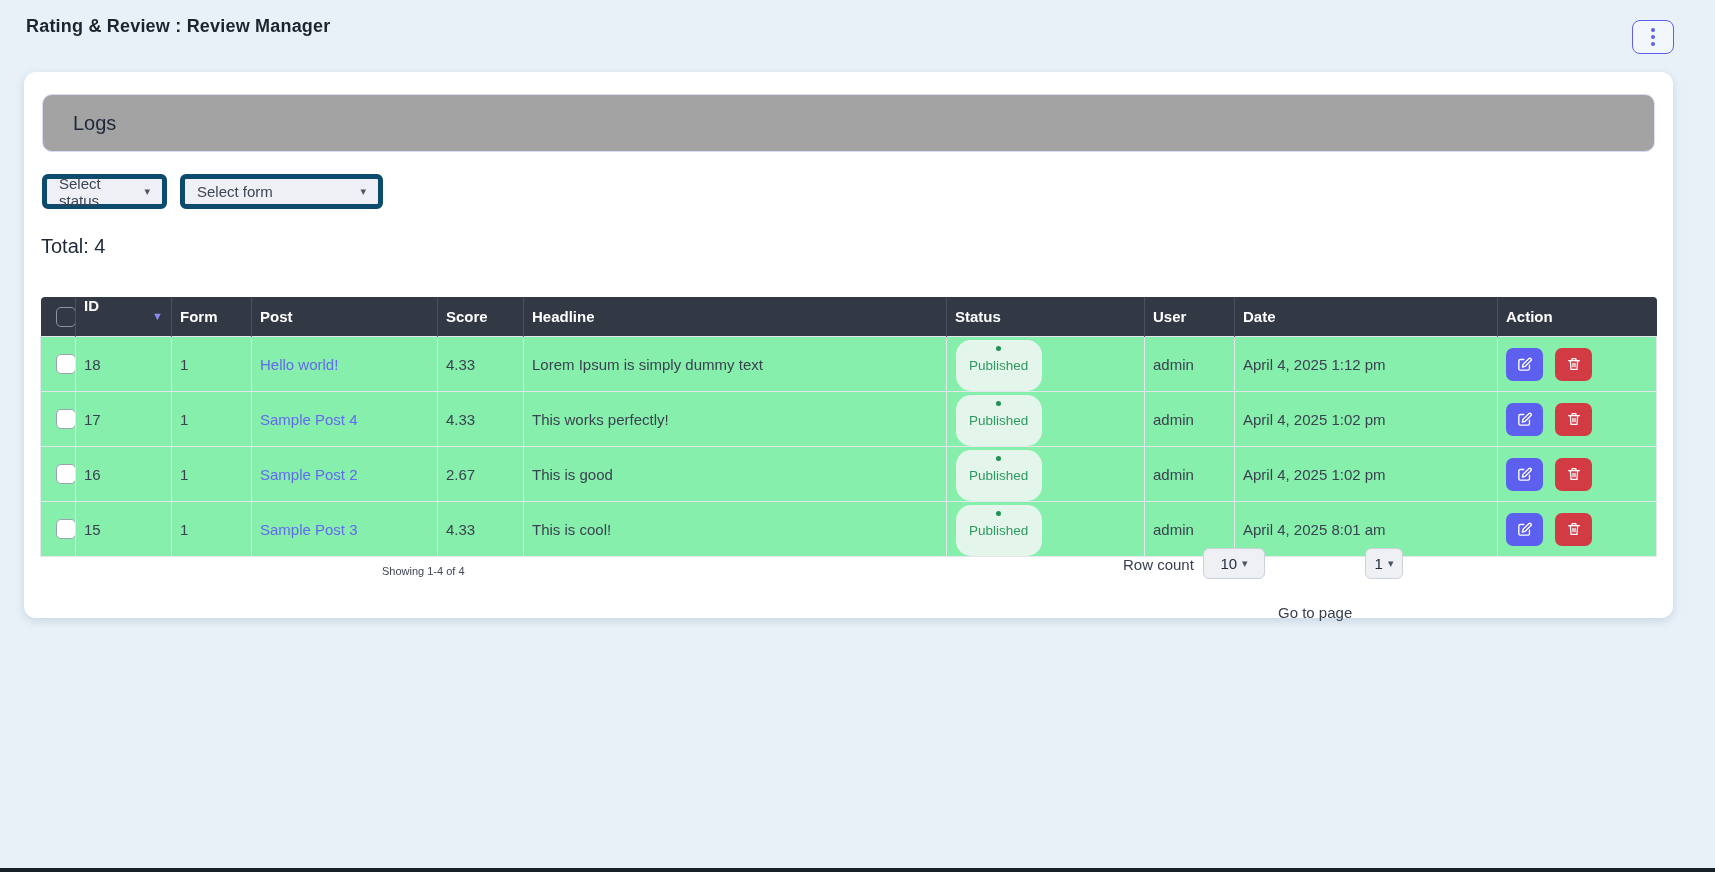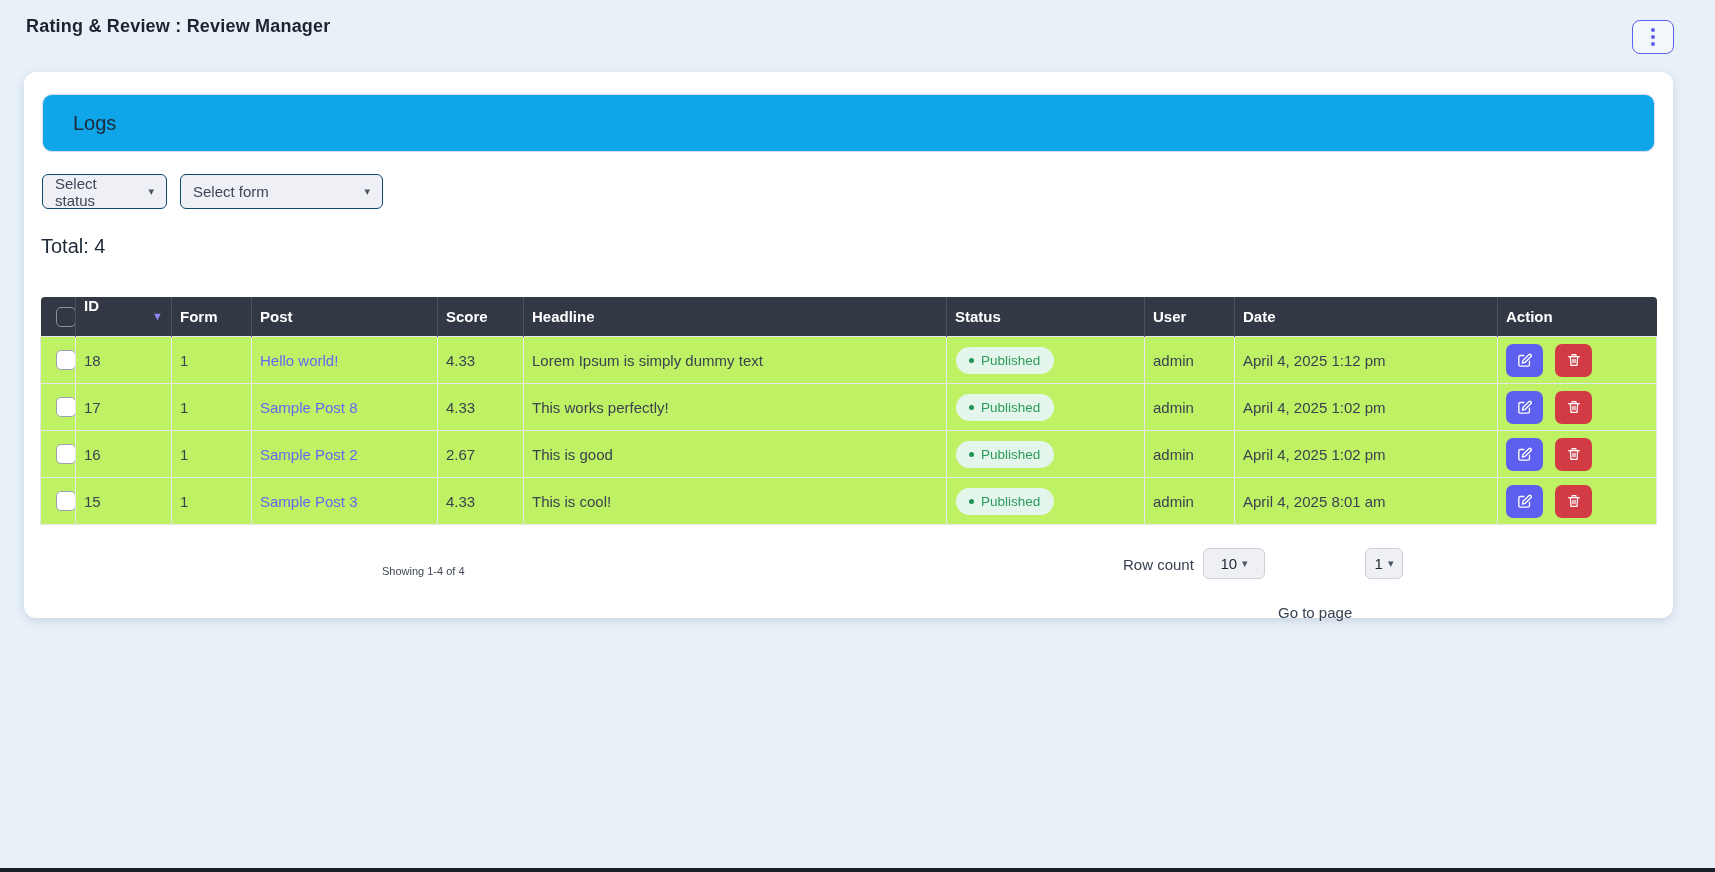--- a/index.html
+++ b/index.html
@@ -28,27 +28,27 @@
   }
   .kebab-btn .dot{width:4px; height:4px; border-radius:50%; background:var(--accent);}
   
   .card{
     position:absolute; left:24px; top:72px; width:1649px; height:546px;
     background:#fff; border-radius:12px;
     box-shadow:0 3px 10px rgba(90,120,150,.22);
   }
   .logs-box{
     position:absolute; left:18px; top:22px; width:1613px; height:58px;
-    background:#0ea5e9; border:1px solid #d9ddf5; border-radius:10px;
+    background:#a3a3a3; border:1px solid #d9ddf5; border-radius:10px;
     display:flex; align-items:center; padding-left:30px;
     font-size:20px; color:#1d2939;
   }
   .filter-row{position:absolute; left:18px; top:102px; display:flex; gap:13px;}
   .dd-btn{
-    height:35px; background:#eef0f5; border:1px solid #0c4a6e; border-radius:6px;
+    height:35px; background:#eef0f5; border:5px solid #0c4a6e; border-radius:6px;
     display:flex; align-items:center; justify-content:space-between;
     padding:0 12px; font-size:15px; color:#3c4555; cursor:pointer;
   }
   .dd-status{width:125px;}
   .dd-form{width:203px;}
   .caret{font-size:11px; color:#4b5563; margin-left:8px;}
   .total-label{position:absolute; left:17px; top:163px; font-size:20px; color:#1d2939;}
   
   .search-row{position:absolute; left:1298px; top:164px; display:flex; align-items:center;}
   .search-input{
@@ -71,33 +71,33 @@
   }
   thead th{
     background:var(--header-bg); color:#fff; font-weight:600; text-align:left;
     height:39px; padding:0 0 0 8px; border-right:1px solid #4b5160;
   }
   thead th:last-child{border-right:none;}
   thead th:first-child{border-radius:4px 0 0 0;}
   thead th:last-child{border-radius:0 4px 0 0;}
   tbody td{
     height:46px; border:1px solid #e4e7ec; padding:0 0 0 8px; color:#3a4250;
-    background:#bef264; overflow:hidden; white-space:nowrap;
+    background:#86efac; overflow:hidden; white-space:nowrap;
   }
   .chk{
     width:20px; height:20px; border:1.5px solid #9aa1b0; border-radius:5px;
     background:#fff; display:block; margin-left:7px; cursor:pointer;
   }
   thead .chk{background:transparent; border-color:#8a92a6;}
   .sort-ico{float:right; margin-right:8px; color:#8a8cf2; font-size:11px; line-height:39px;}
   .post-link{color:var(--link); text-decoration:none; cursor:pointer;}
   .badge{
     display:inline-flex; align-items:center; gap:7px;
     background:var(--success-bg); color:var(--success-text);
-    border-radius:15px; padding:6px 14px 6px 13px; font-size:13.5px; margin-left:1px;
+    border-radius:15px; padding:6px 14px 18px 13px; font-size:13.5px; margin-left:1px;flex-direction:column;
   }
   .badge .b-dot{width:5px; height:5px; border-radius:50%; background:#1f9254;}
   .action-cell{display:flex; align-items:center; gap:12px; height:46px; padding-left:0;}
   .act-btn{width:37px; height:33px; border:none; border-radius:7px; cursor:pointer;
     display:flex; align-items:center; justify-content:center;}
   .act-edit{background:var(--accent);}
   .act-del{background:var(--danger);}
   
   .showing{position:absolute; left:358px; top:481px; font-size:11px; color:#3f4654;margin-top:12px;}
   .pg-label{position:absolute; top:484px; font-size:15px; color:#374151;}
@@ -213,21 +213,21 @@
               </button>
         </div>
           </td>
       </tr>
       <tr>
         <td>
             <span class="chk"></span>
           </td>
         <td>17</td>
         <td>1</td>
-        <td><a class="post-link">Sample Post 8</a></td>
+        <td><a class="post-link">Sample Post 4</a></td>
         <td>4.33</td>
         <td>This works perfectly!</td>
         <td><span class="badge">
               <span class="b-dot"></span>
               <span>Published</span>
             </span></td>
         <td>admin</td>
         <td>April 4, 2025 1:02 pm</td>
         <td>
             <div class="action-cell">

